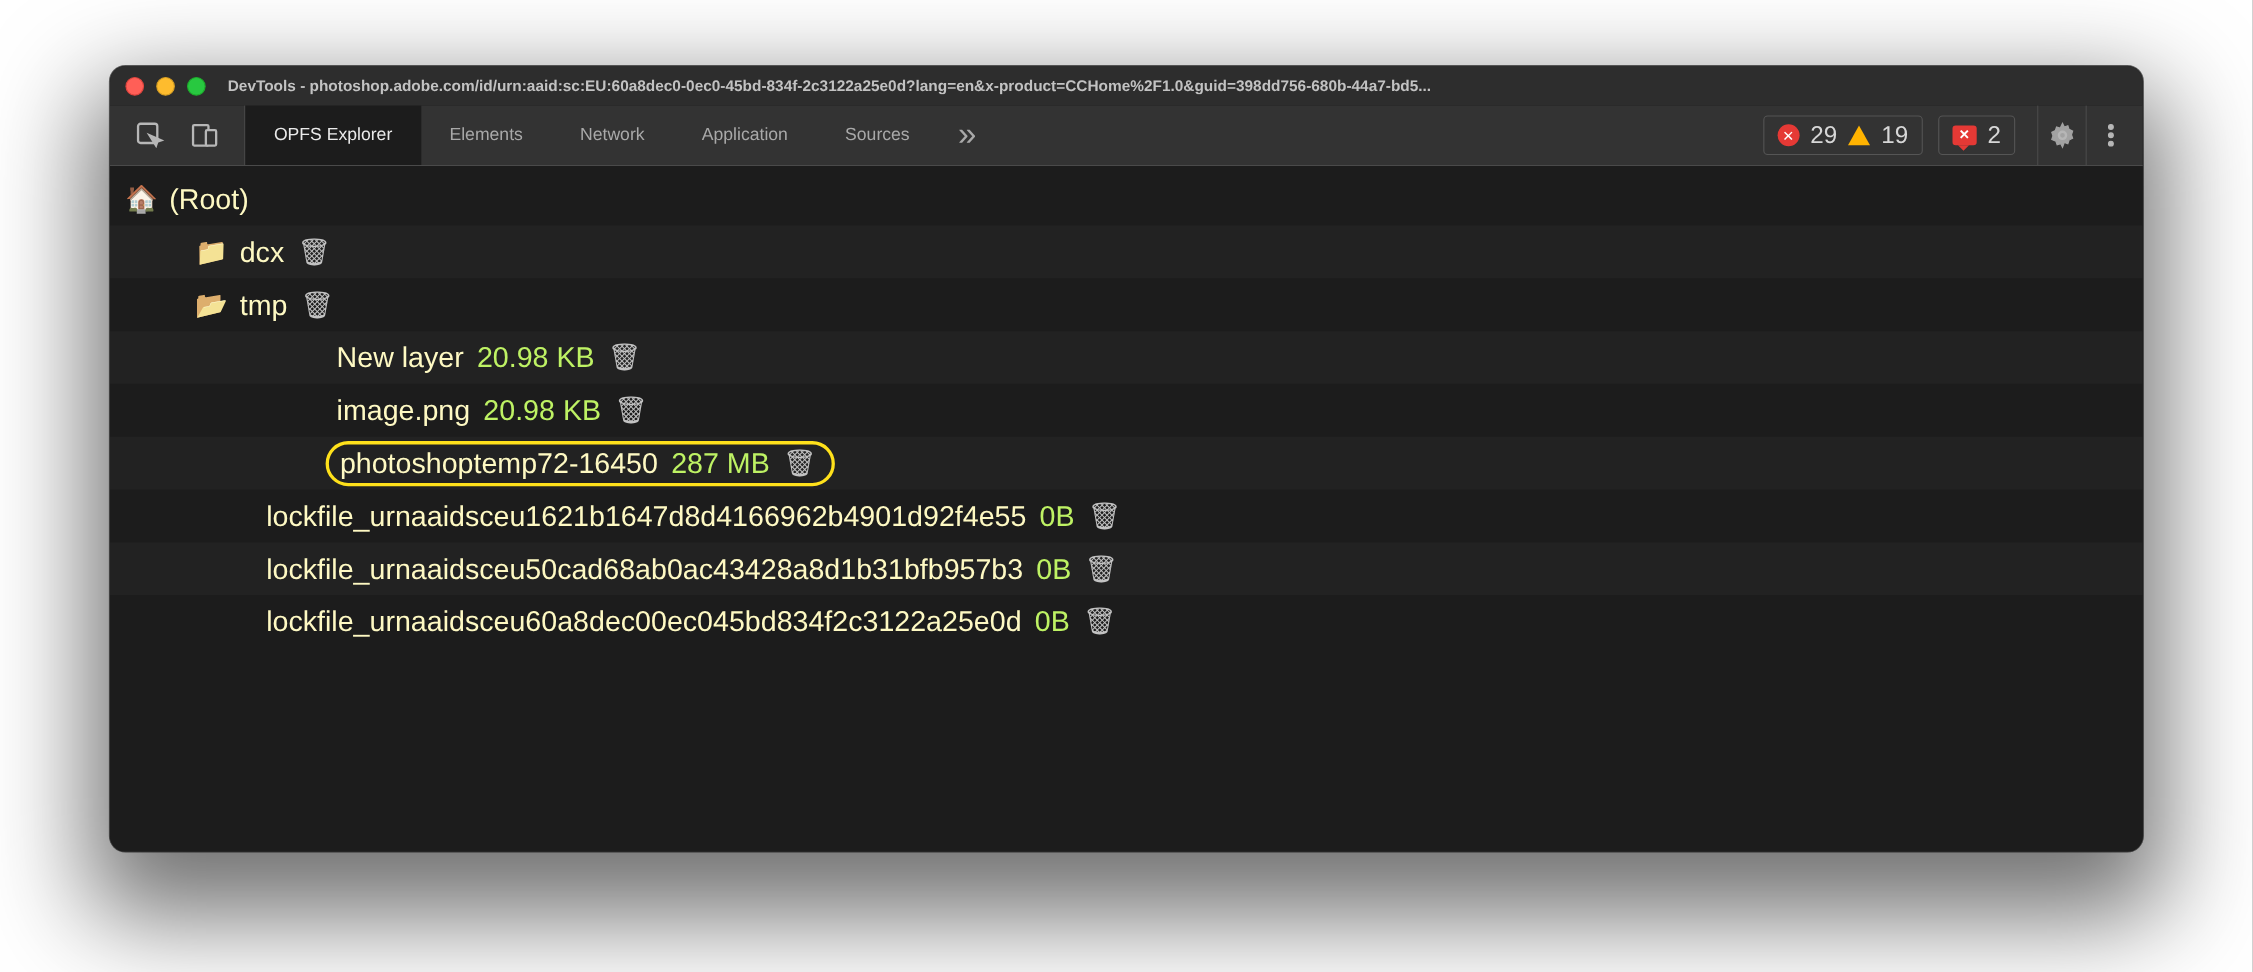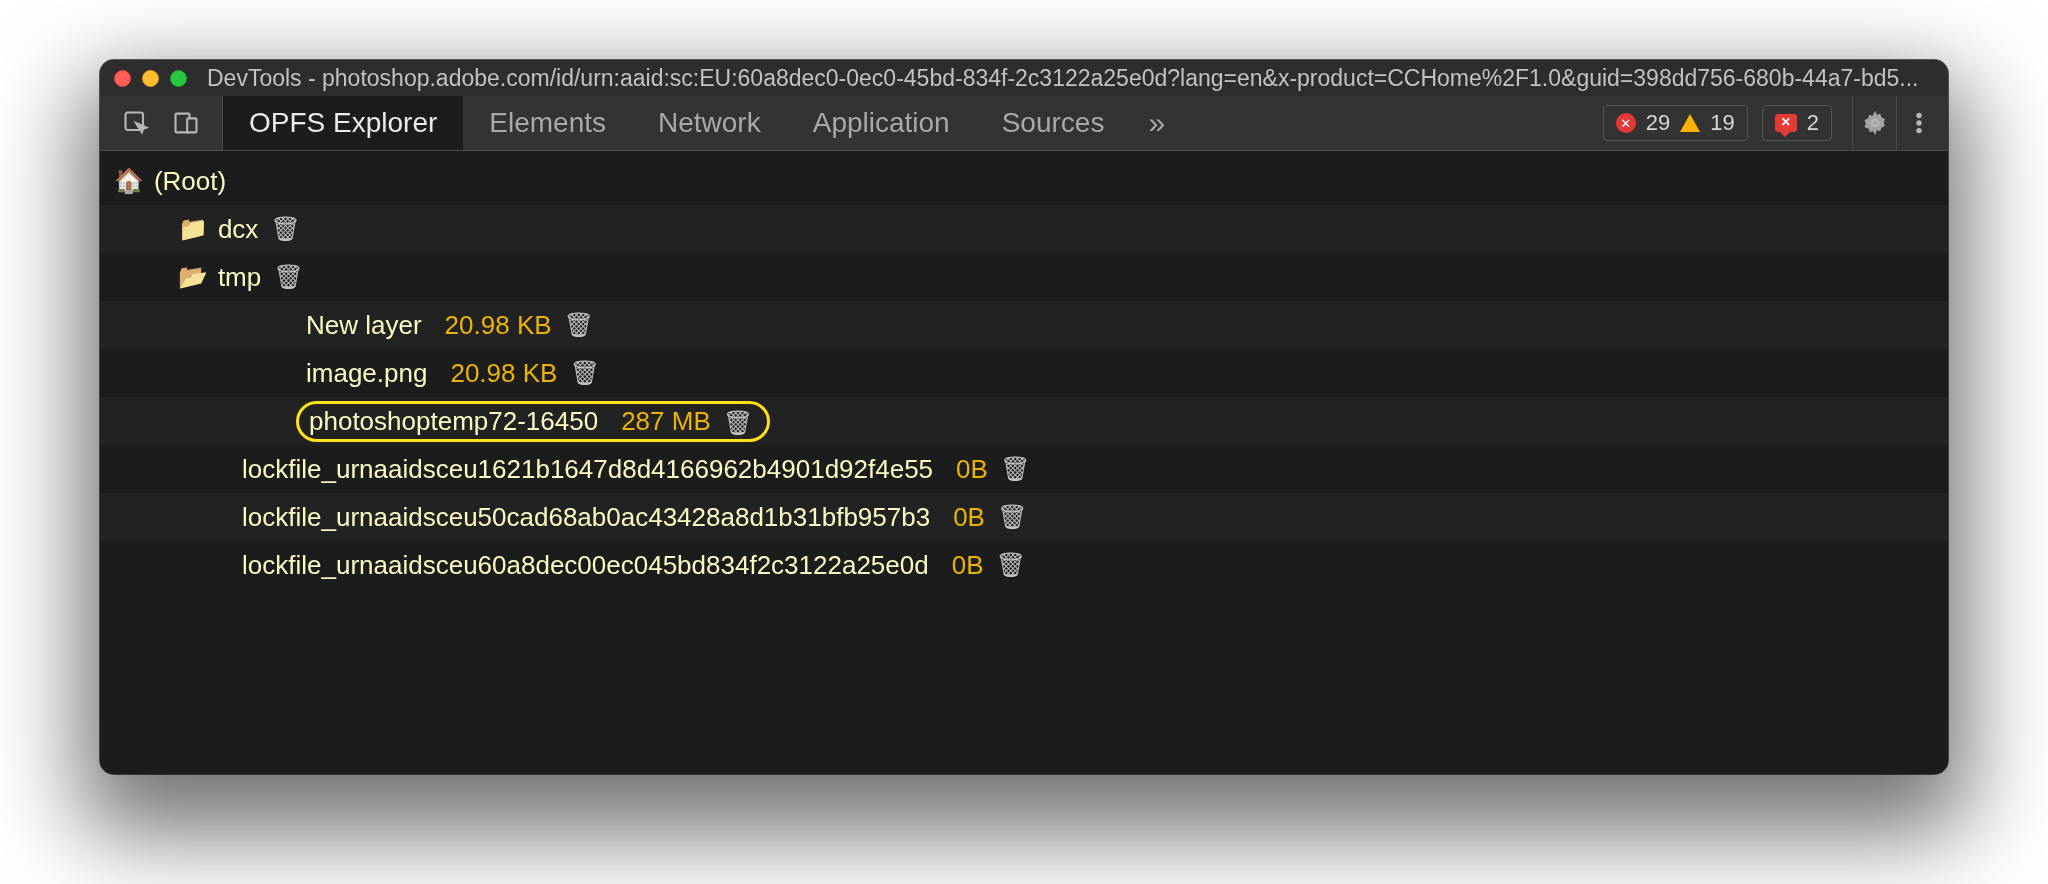--- a/index.html
+++ b/index.html
@@ -32,22 +32,22 @@
     gap: 10px;
     -webkit-font-smoothing: antialiased;
   }
   .traffic { display: flex; gap: 11px; margin-right: 10px;}
   .traffic .dot { width: 17px; height: 17px; border-radius: 50%; }
   .dot.red { background:#ff5f57; border:1px solid #e0443e;}
   .dot.yellow { background:#febc2e; border:1px solid #d79f23;}
   .dot.green { background:#28c840; border:1px solid #1dad2c;}
   .titlebar-text {
     color: #c2c2c2;
-    font-size: 23px;
-    font-weight: 400;
+    font-size: 14px;
+    font-weight: 700;
     white-space: nowrap;
     overflow: hidden;
     text-overflow: ellipsis;
     flex: 1;
   }
   
   .toolbar {
     height: 55px;
     background: #333333;
     border-bottom: 1px solid #4a4a4a;
@@ -57,21 +57,21 @@
   .tool-group-left {
     display:flex; align-items:center; gap:22px;
     padding: 0 22px;
     border-right: 1px solid #4a4a4a;
   }
   .tool-icon { color:#b7b7b7; display:flex; align-items:center;}
   .tool-icon svg { width:28px; height:28px; stroke:#b7b7b7; fill:none; stroke-width:1.8;}
   .tabs { display:flex; align-items:stretch; }
   .tab {
     display:flex; align-items:center; padding:0 26px;
-    color:#a9a9a9; font-size:28px; cursor:default;
+    color:#a9a9a9; font-size:16px; cursor:default;
   }
   .tab.active {
     background:#1c1c1c; color:#eaeaea;
   }
   .overflow-tab { display:flex; align-items:center; padding:0 18px; color:#a9a9a9; font-size:30px;}
   .toolbar-spacer { flex:1; }
   .badges { display:flex; align-items:center; gap:14px; padding-right:12px;}
   .badge-box {
     display:flex; align-items:center; gap:10px;
     border:1px solid #555; border-radius:4px;
@@ -99,27 +99,27 @@
     padding-left:14px;
   }
   .row.alt { background:#222222; }
   .row .indent1 { width:64px; }
   .row .indent2 { width:128px; }
   .row .indent3 { width:192px; }
   .folder-ico, .folderopen-ico, .house-ico {
     font-size:24px; margin-right:10px; filter:grayscale(35%);
   }
   .fname { color:#fef9c3; }
-  .fsize { color:#eab308; margin-left:23px; }
+  .fsize { color:#bef264; margin-left:12px; }
   .trash-ico {
     margin-left:12px; font-size:24px; filter:grayscale(60%) brightness(0.85);
     cursor:default;
   }
   .highlight-wrap {
-    display:inline-flex; align-items:flex-end;
+    display:inline-flex; align-items:center;
     border:3px solid #ffe11b;
     border-radius:24px;
     padding:2px 14px 2px 10px;
     margin-left:-10px;
   }
 </style>
 </head>
 <body>
 
 <div class="window">

